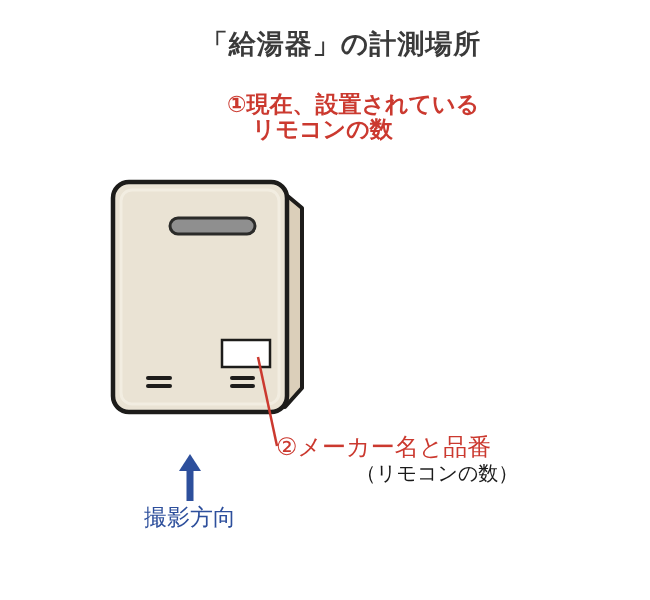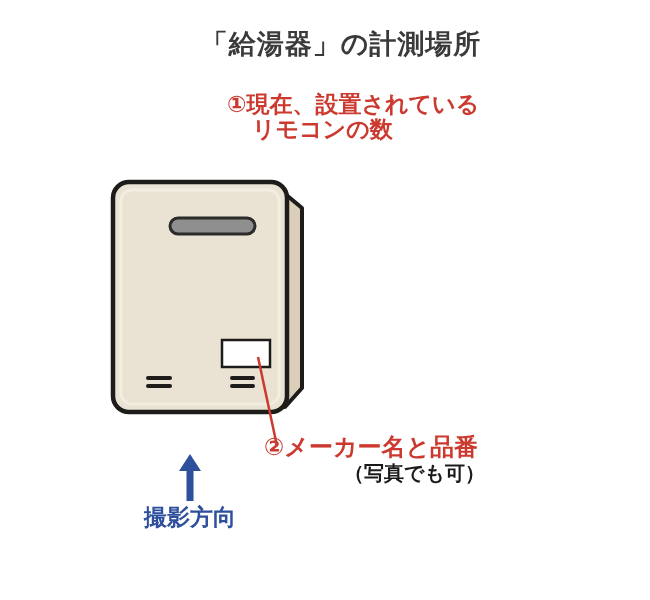--- a/index.html
+++ b/index.html
@@ -39,43 +39,43 @@
     font-size: 23px;
     font-weight: bold;
     line-height: 25px;
     white-space: nowrap;
   }
   .annotation-1 .line2 {
     margin-left: 25px;
   }
   .annotation-2 {
     position: absolute;
-    left: 264px;
+    left: 276px;
     top: 434px;
     font-size: 24px;
-    font-weight: bold;
+    font-weight: normal;
     line-height: 25px;
     white-space: nowrap;
   }
   .annotation-2 .maker-label {
     color: var(--c-red);
   }
   .annotation-2 .photo-note {
     color: var(--c-note);
     font-size: 20px;
     margin-left: 80px;
     margin-top: 2px;
   }
   .direction-label {
     position: absolute;
     left: 144px;
     top: 502px;
     color: var(--c-blue);
     font-size: 23px;
-    font-weight: bold;
+    font-weight: normal;
     white-space: nowrap;
   }
   
   .side-panel   { fill: var(--c-side);  stroke: var(--c-outline); stroke-width: 4; stroke-linejoin: round; }
   .heater-body  { fill: var(--c-body);  stroke: var(--c-outline); stroke-width: 4.5; }
   .body-highlight { fill: none; stroke: var(--c-highlight); stroke-width: 3; opacity: 0.85; }
   .exhaust-slot { fill: var(--c-slot);  stroke: var(--c-slot_border); stroke-width: 3; }
   .model-plate  { fill: var(--c-label_plate); stroke: var(--c-outline); stroke-width: 2.5; }
   .vent-slit    { fill: var(--c-outline); }
   .pointer-line { stroke: var(--c-red); stroke-width: 2.5; fill: none; }
@@ -115,18 +115,18 @@
 
   <div class="page-title">「給湯器」の計測場所</div>
 
   <div class="annotation-1">
     <div class="line1">①現在、設置されている</div>
     <div class="line2">リモコンの数</div>
   </div>
 
   <div class="annotation-2">
     <div class="maker-label">②メーカー名と品番</div>
-    <div class="photo-note">（写真でも可）</div>
+    <div class="photo-note">（リモコンの数）</div>
   </div>
 
   <div class="direction-label">撮影方向</div>
 
 </div>
 
 </body></html>

